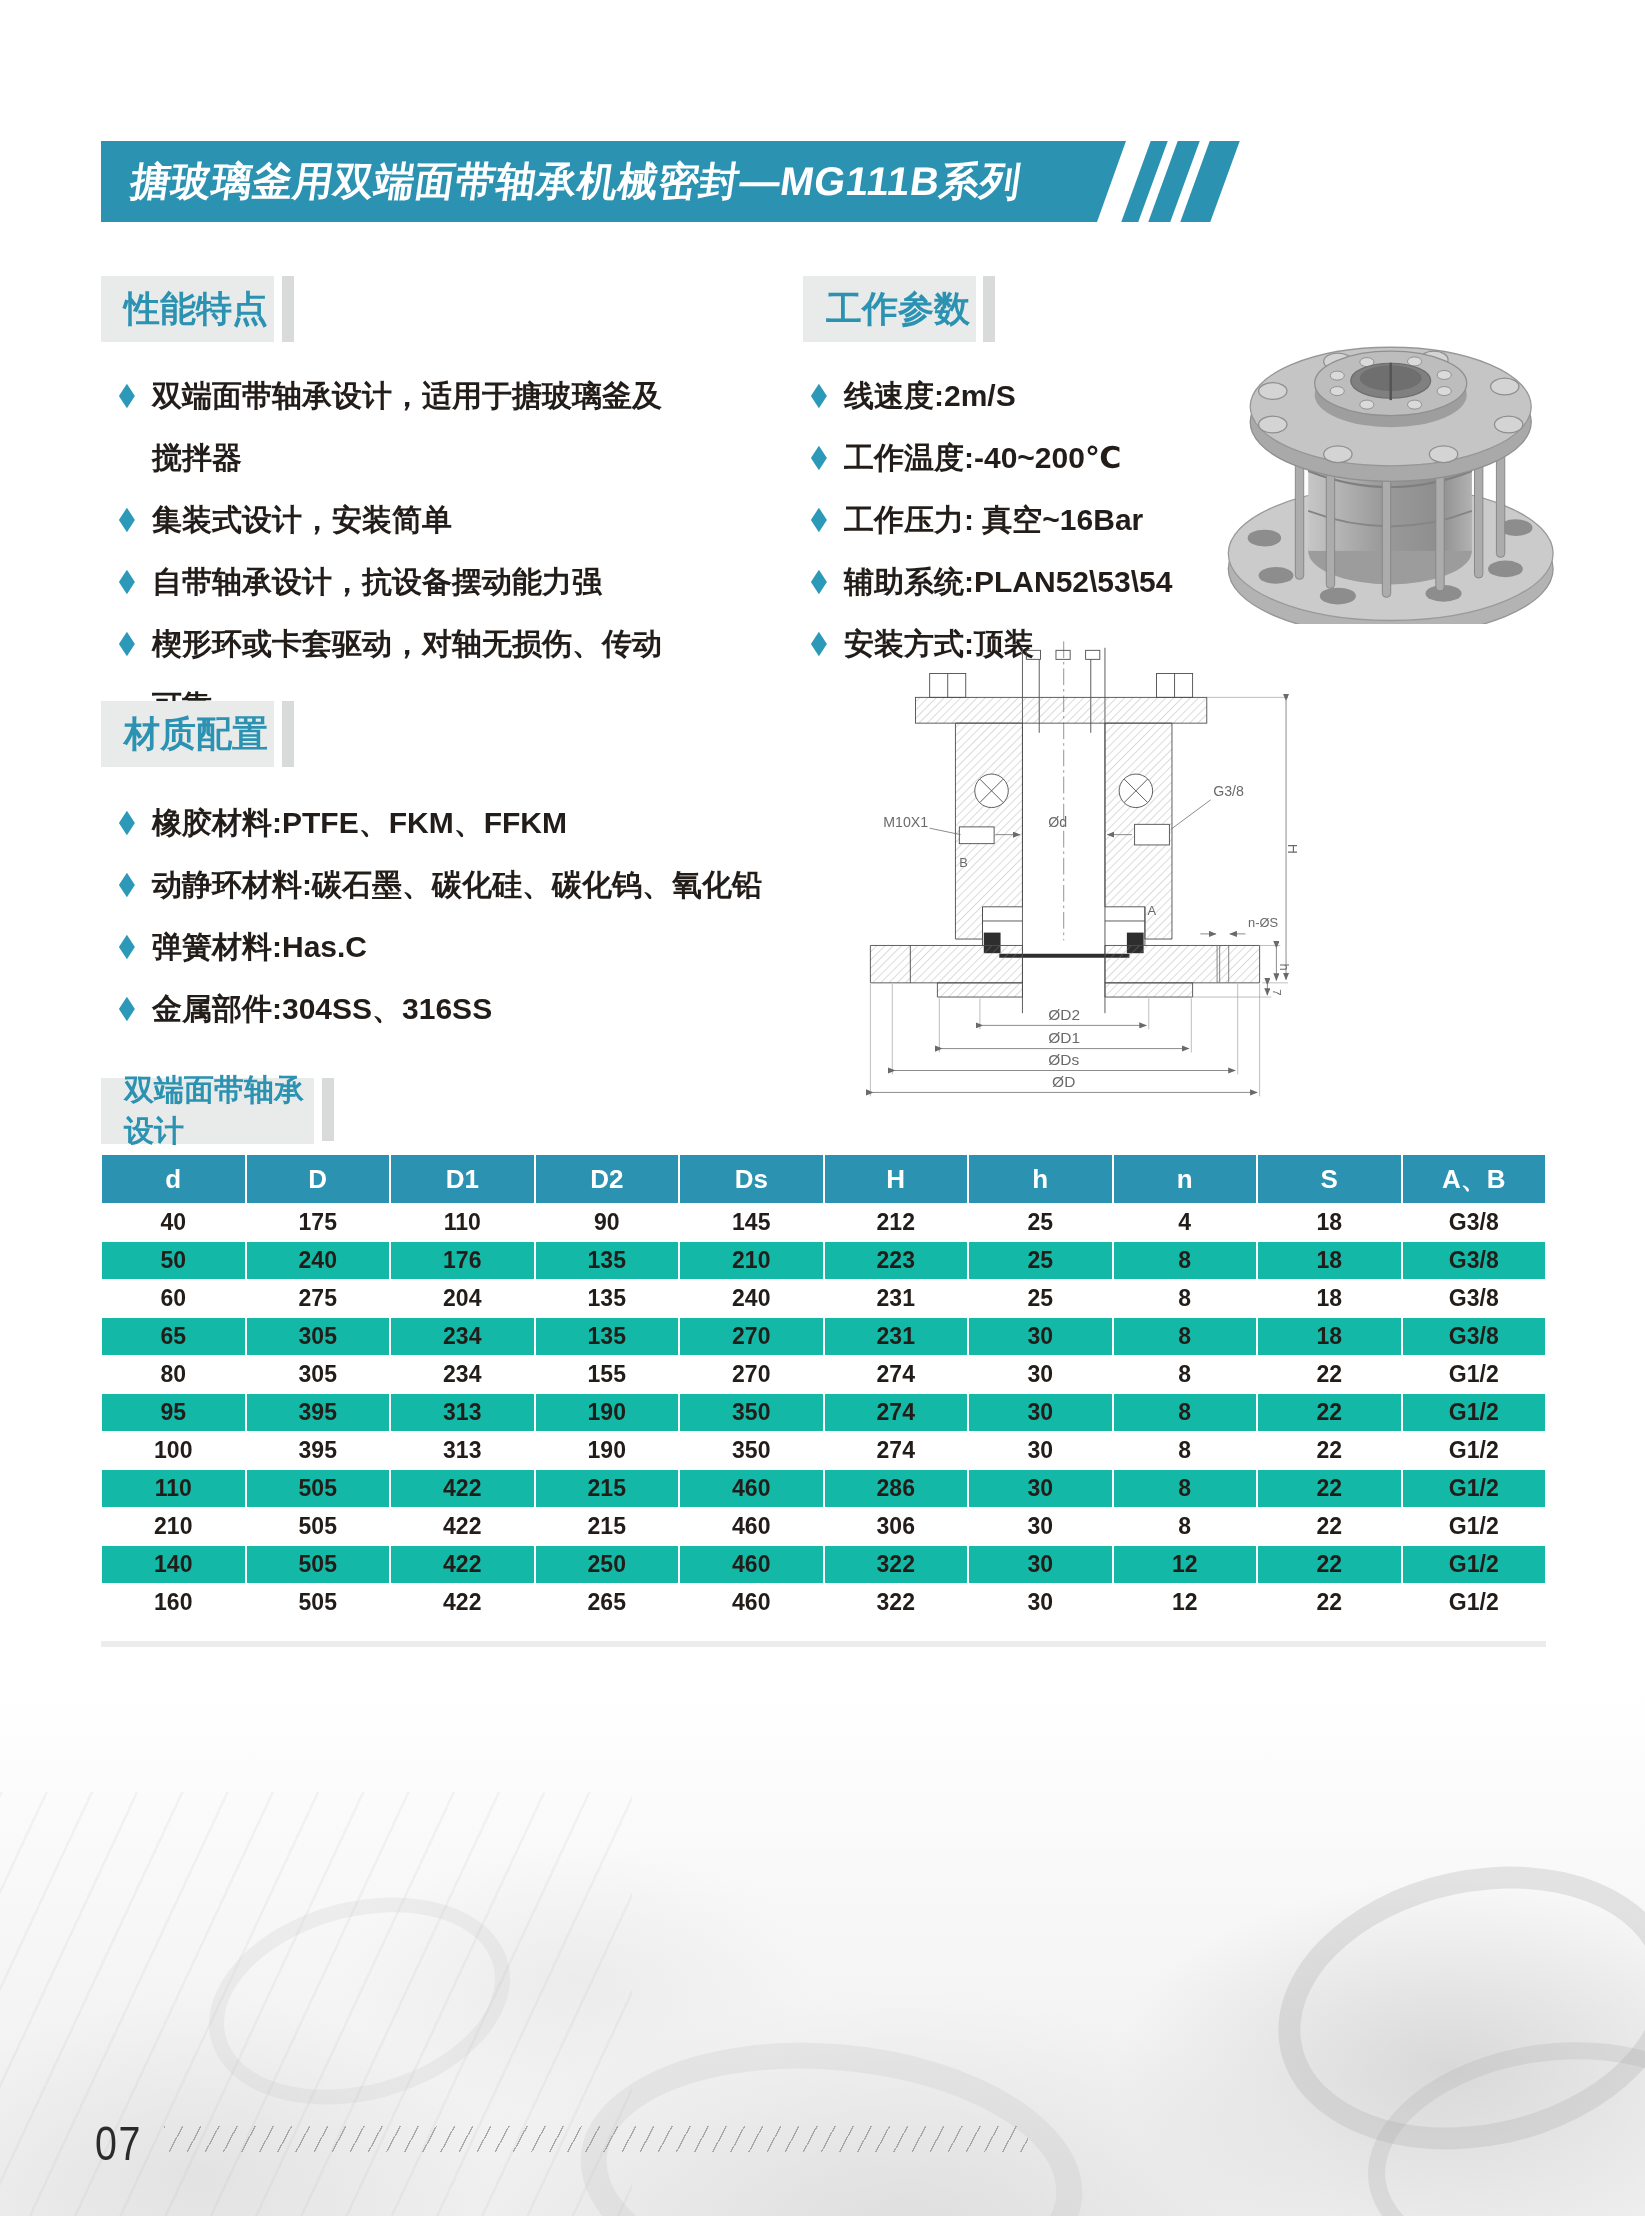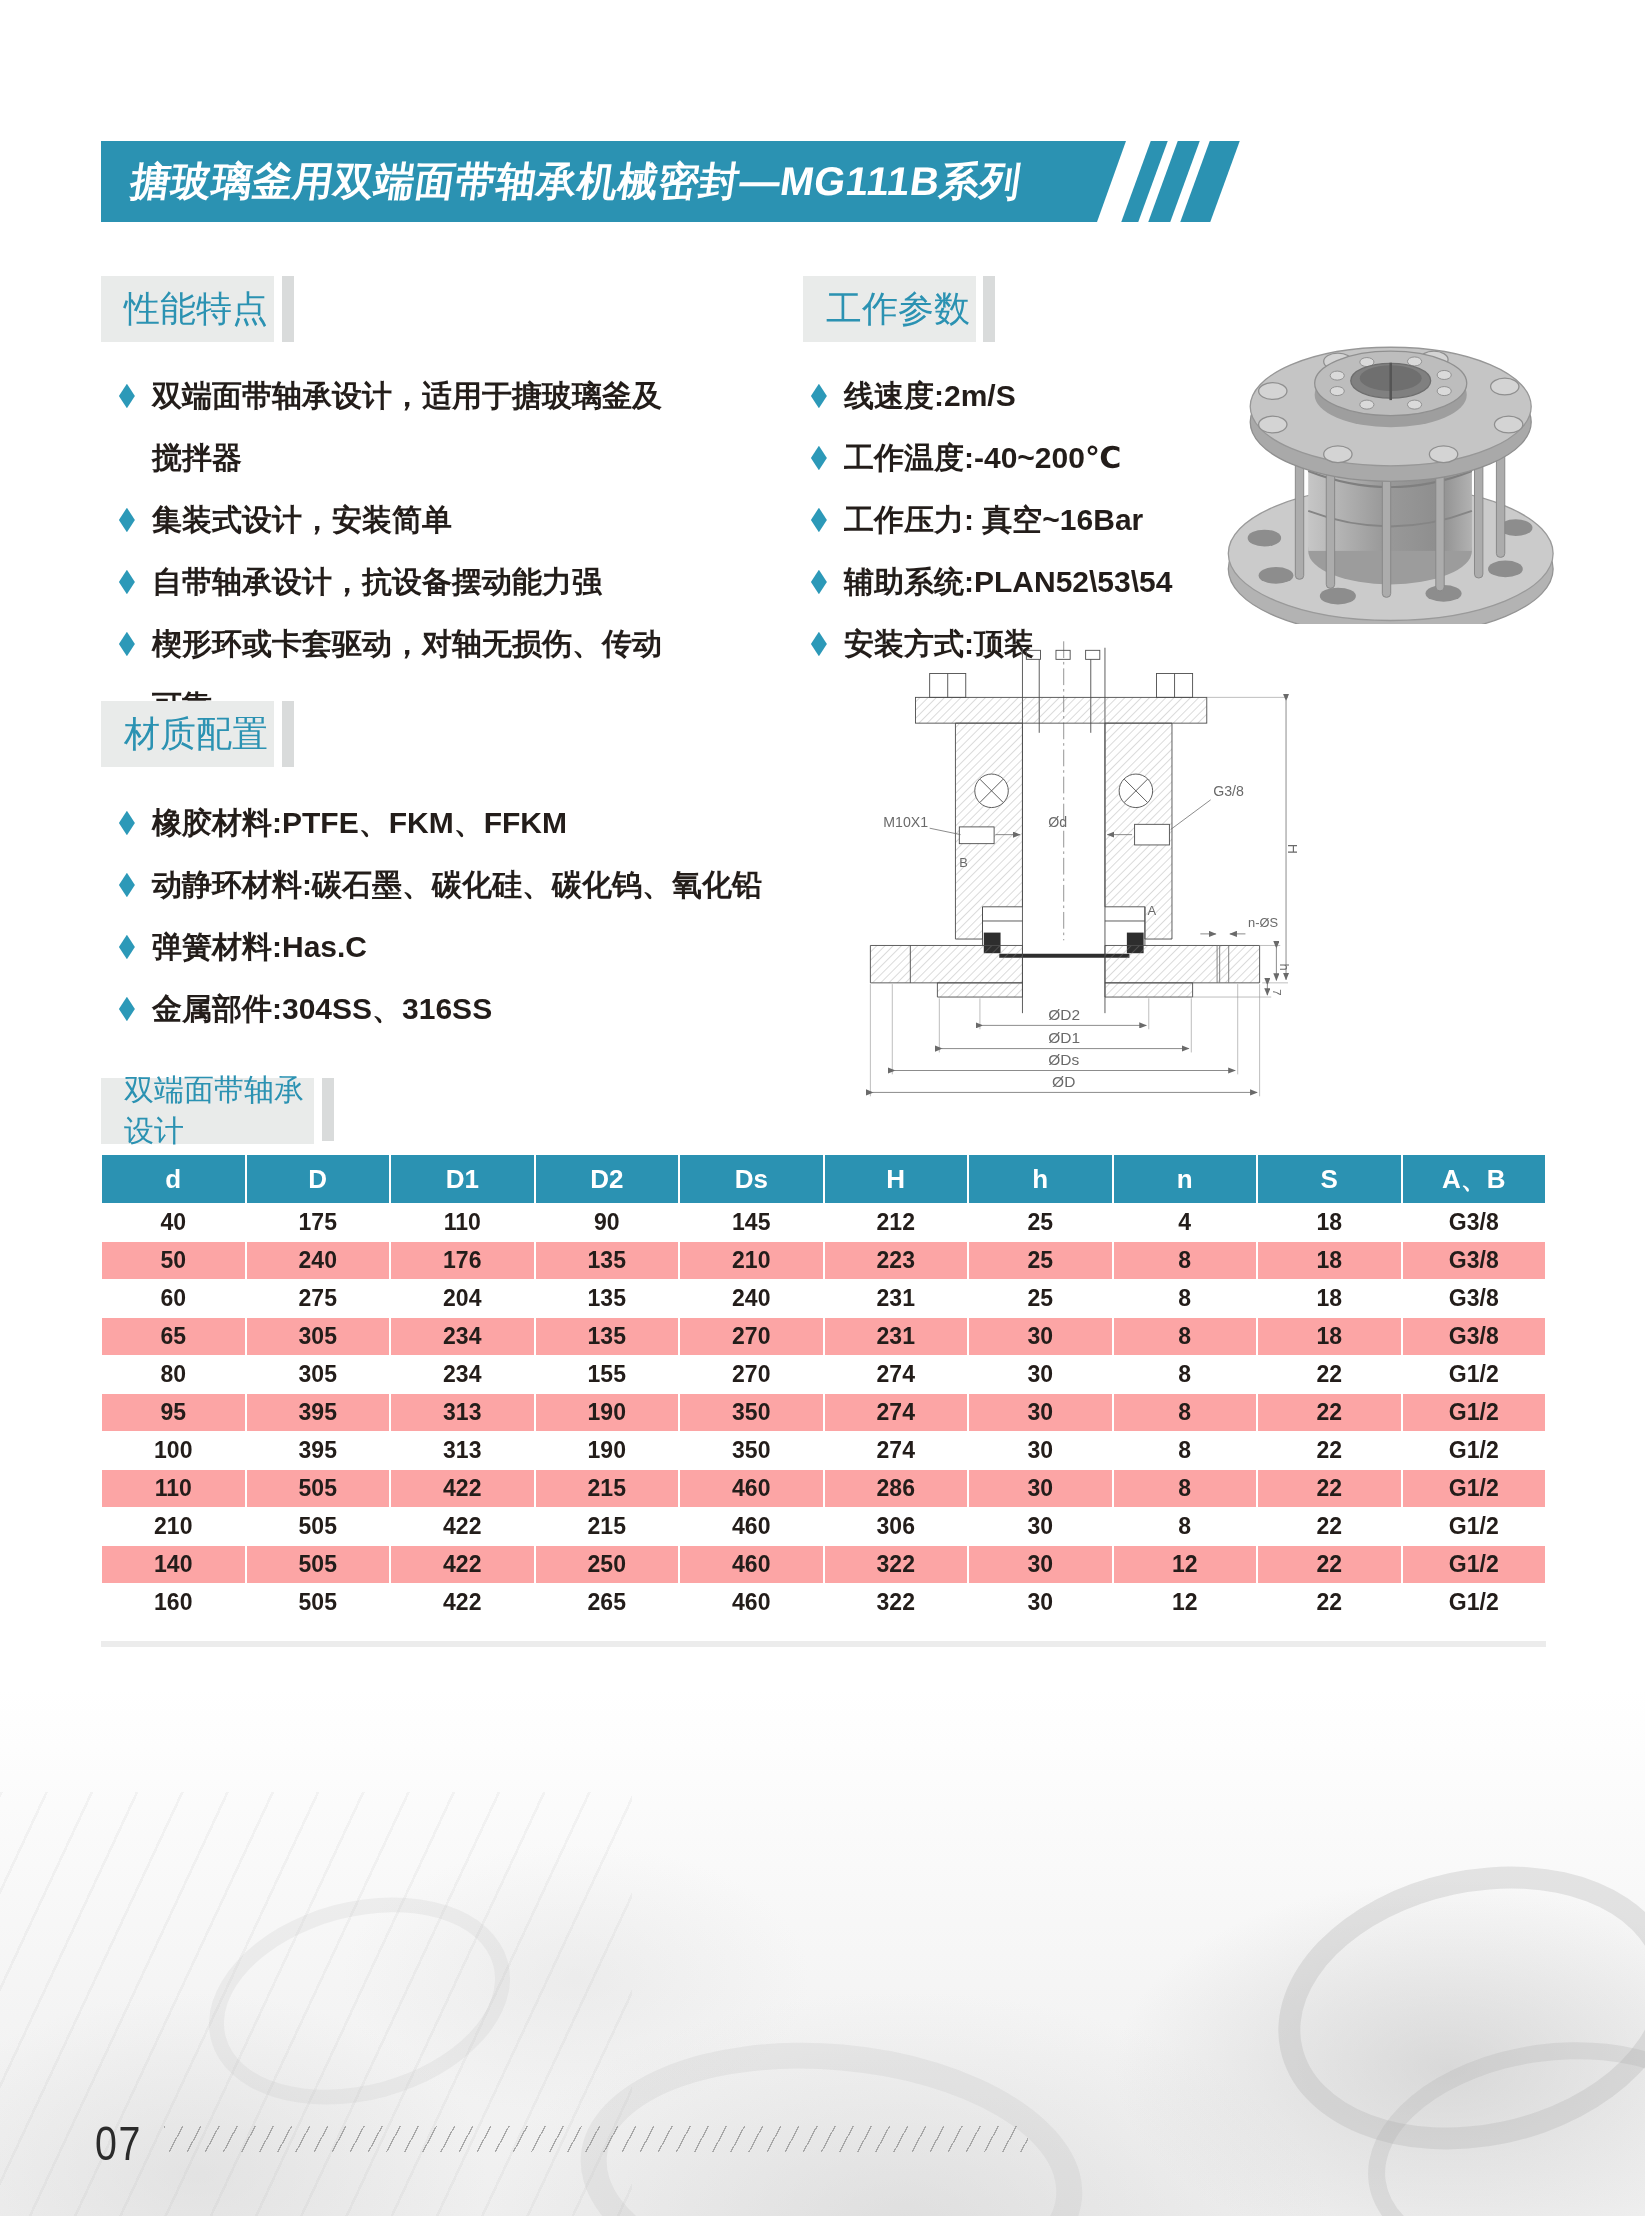--- a/index.html
+++ b/index.html
@@ -8,36 +8,36 @@
 
   
   .title-bar{position:absolute;left:101px;top:141px;width:1025px;height:81px;background:#2B92B2;
              clip-path:polygon(0 0,1025px 0,996px 81px,0 81px);display:flex;align-items:center;}
   .title-bar .t{color:#fff;font-size:40px;font-weight:900;padding-left:30px;letter-spacing:0.6px;
                 transform:skewX(-8deg);white-space:nowrap;}
   .stripe{position:absolute;top:141px;height:81px;background:#2B92B2;transform:skewX(-20deg);}
   .s1{left:1136px;width:17px;} .s2{left:1163px;width:22px;} .s3{left:1195px;width:30px;}
 
   
-  .chip{position:absolute;height:66px;background:#E9EBEA;color:#2B92B2;font-weight:400;
+  .chip{position:absolute;height:66px;background:#E9EBEA;color:#2B92B2;font-weight:700;
         display:flex;align-items:center;padding-left:23px;box-sizing:border-box;}
   .chip-bar{position:absolute;width:11.6px;height:66px;background:#D9DBDB;}
 
   
   .blist{position:absolute;color:#231D1A;font-weight:700;font-size:30px;line-height:62px;}
   .blist .it{position:relative;padding-left:37px;}
   .diamond{position:absolute;left:3.9px;top:18.7px;width:16px;height:24.5px;background:#2C99B8;
            clip-path:polygon(50% 0,100% 50%,50% 100%,0 50%);}
 
   
   table.dim{position:absolute;left:100px;top:1154px;width:1447px;border-collapse:separate;
             border-spacing:2.6px 1.9px;table-layout:fixed;}
   table.dim th{background:#2B92B2;color:#fff;font-size:26px;font-weight:700;height:46px;text-align:center;}
   table.dim td{height:35px;text-align:center;font-size:23px;font-weight:700;color:#231D1A;background:#fff;}
-  table.dim tr.alt td{background:#fca5a5;}
+  table.dim tr.alt td{background:#14b8a6;}
   .table-foot{position:absolute;left:101px;top:1641px;width:1445px;height:6.4px;background:#ECECEC;}
 
   
   .cad{position:absolute;left:833px;top:636px;}
   .cad text{fill:#6a6a6a;font-family:"Liberation Sans",sans-serif;}
   .product{position:absolute;left:1218px;top:298px;}
 
   
   .watermark{position:absolute;left:0;top:1689px;width:1645px;height:527px;z-index:0;
     background:

